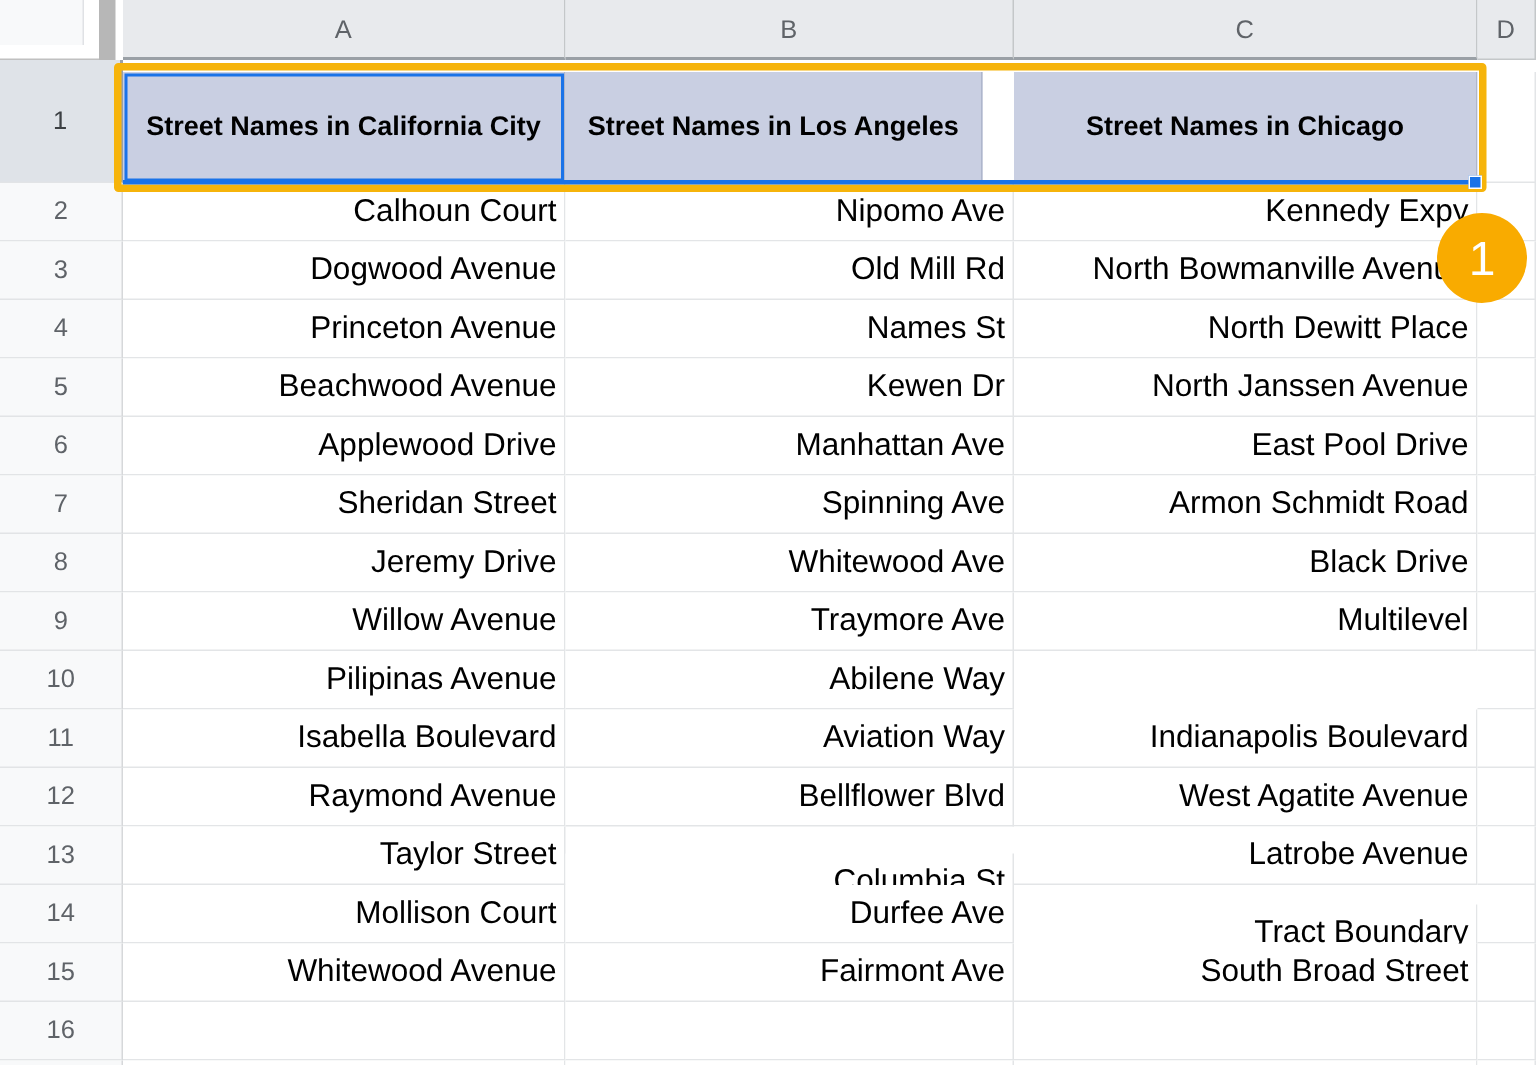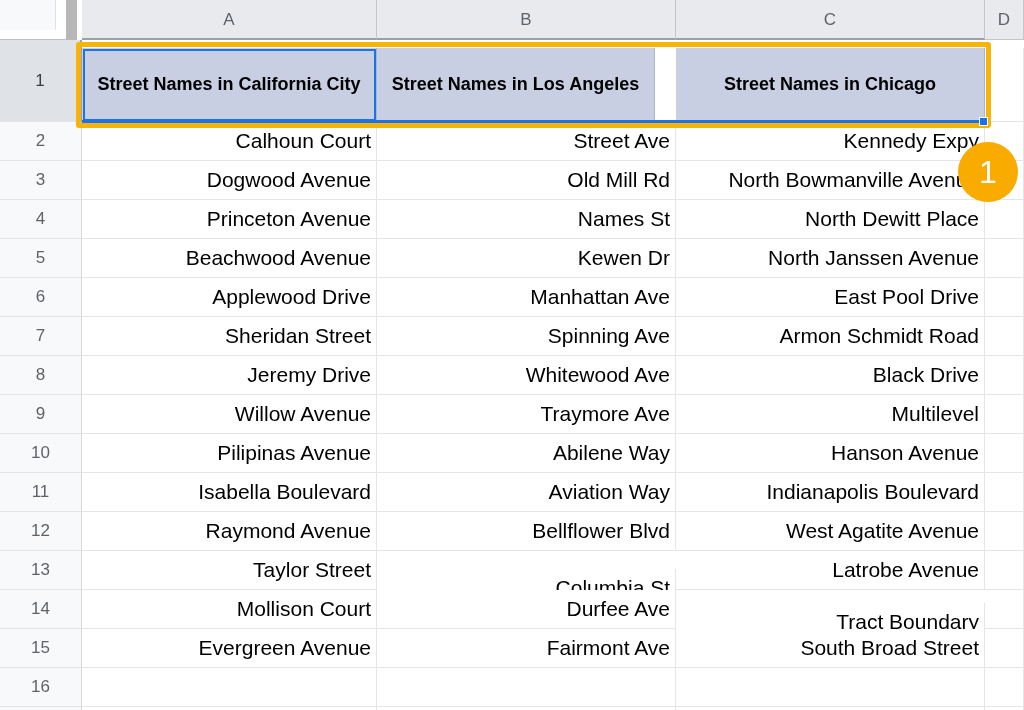--- a/index.html
+++ b/index.html
@@ -171,21 +171,21 @@
     justify-content: center;
     z-index: 40;
   }
 </style>
 </head>
 <body>
 
 <div id="sheet">
     <div class="row-head" style="left: 0px; top: 122px; width: 82px; height: 39px;">2</div>
     <div class="cell" style="left: 82px; top: 122px; width: 295px; height: 39px;">Calhoun Court</div>
-    <div class="cell" style="left: 377px; top: 122px; width: 299px; height: 39px;">Street Ave</div>
+    <div class="cell" style="left: 377px; top: 122px; width: 299px; height: 39px;">Nipomo Ave</div>
     <div class="cell" style="left: 676px; top: 122px; width: 309px; height: 39px;">Kennedy Expy</div>
     <div class="cell" style="left: 985px; top: 122px; width: 39px; height: 39px;"></div>
     <div class="row-head" style="left: 0px; top: 161px; width: 82px; height: 39px;">3</div>
     <div class="cell" style="left: 82px; top: 161px; width: 295px; height: 39px;">Dogwood Avenue</div>
     <div class="cell" style="left: 377px; top: 161px; width: 299px; height: 39px;">Old Mill Rd</div>
     <div class="cell" style="left: 676px; top: 161px; width: 309px; height: 39px;">North Bowmanville Avenue</div>
     <div class="cell" style="left: 985px; top: 161px; width: 39px; height: 39px;"></div>
     <div class="row-head" style="left: 0px; top: 200px; width: 82px; height: 39px;">4</div>
     <div class="cell" style="left: 82px; top: 200px; width: 295px; height: 39px;">Princeton Avenue</div>
     <div class="cell" style="left: 377px; top: 200px; width: 299px; height: 39px;">Names St</div>
@@ -212,21 +212,20 @@
     <div class="cell" style="left: 676px; top: 356px; width: 309px; height: 39px;">Black Drive</div>
     <div class="cell" style="left: 985px; top: 356px; width: 39px; height: 39px;"></div>
     <div class="row-head" style="left: 0px; top: 395px; width: 82px; height: 39px;">9</div>
     <div class="cell" style="left: 82px; top: 395px; width: 295px; height: 39px;">Willow Avenue</div>
     <div class="cell" style="left: 377px; top: 395px; width: 299px; height: 39px;">Traymore Ave</div>
     <div class="cell" style="left: 676px; top: 395px; width: 309px; height: 39px;">Multilevel</div>
     <div class="cell" style="left: 985px; top: 395px; width: 39px; height: 39px;"></div>
     <div class="row-head" style="left: 0px; top: 434px; width: 82px; height: 39px;">10</div>
     <div class="cell" style="left: 82px; top: 434px; width: 295px; height: 39px;">Pilipinas Avenue</div>
     <div class="cell" style="left: 377px; top: 434px; width: 299px; height: 39px;">Abilene Way</div>
-    <div class="cell" style="left: 676px; top: 434px; width: 309px; height: 39px;">Hanson Avenue</div>
     <div class="cell" style="left: 985px; top: 434px; width: 39px; height: 39px;"></div>
     <div class="row-head" style="left: 0px; top: 473px; width: 82px; height: 39px;">11</div>
     <div class="cell" style="left: 82px; top: 473px; width: 295px; height: 39px;">Isabella Boulevard</div>
     <div class="cell" style="left: 377px; top: 473px; width: 299px; height: 39px;">Aviation Way</div>
     <div class="cell" style="left: 676px; top: 473px; width: 309px; height: 39px;">Indianapolis Boulevard</div>
     <div class="cell" style="left: 985px; top: 473px; width: 39px; height: 39px;"></div>
     <div class="row-head" style="left: 0px; top: 512px; width: 82px; height: 39px;">12</div>
     <div class="cell" style="left: 82px; top: 512px; width: 295px; height: 39px;">Raymond Avenue</div>
     <div class="cell" style="left: 377px; top: 512px; width: 299px; height: 39px;">Bellflower Blvd</div>
     <div class="cell" style="left: 676px; top: 512px; width: 309px; height: 39px;">West Agatite Avenue</div>
@@ -235,21 +234,21 @@
     <div class="cell" style="left: 82px; top: 551px; width: 295px; height: 39px;">Taylor Street</div>
     <div class="cell" style="left: 377px; top: 569px; width: 299px; height: 39px;">Columbia St</div>
     <div class="cell" style="left: 676px; top: 551px; width: 309px; height: 39px;">Latrobe Avenue</div>
     <div class="cell" style="left: 985px; top: 551px; width: 39px; height: 39px;"></div>
     <div class="row-head" style="left: 0px; top: 590px; width: 82px; height: 39px;">14</div>
     <div class="cell" style="left: 82px; top: 590px; width: 295px; height: 39px;">Mollison Court</div>
     <div class="cell" style="left: 377px; top: 590px; width: 299px; height: 39px;">Durfee Ave</div>
     <div class="cell" style="left: 676px; top: 603px; width: 309px; height: 39px;">Tract Boundary</div>
     <div class="cell" style="left: 985px; top: 590px; width: 39px; height: 39px;"></div>
     <div class="row-head" style="left: 0px; top: 629px; width: 82px; height: 39px;">15</div>
-    <div class="cell" style="left: 82px; top: 629px; width: 295px; height: 39px;">Evergreen Avenue</div>
+    <div class="cell" style="left: 82px; top: 629px; width: 295px; height: 39px;">Whitewood Avenue</div>
     <div class="cell" style="left: 377px; top: 629px; width: 299px; height: 39px;">Fairmont Ave</div>
     <div class="cell" style="left: 676px; top: 629px; width: 309px; height: 39px;">South Broad Street</div>
     <div class="cell" style="left: 985px; top: 629px; width: 39px; height: 39px;"></div>
     <div class="row-head" style="left: 0px; top: 668px; width: 82px; height: 39px;">16</div>
     <div class="cell" style="left: 82px; top: 668px; width: 295px; height: 39px;"></div>
     <div class="cell" style="left: 377px; top: 668px; width: 299px; height: 39px;"></div>
     <div class="cell" style="left: 676px; top: 668px; width: 309px; height: 39px;"></div>
     <div class="cell" style="left: 985px; top: 668px; width: 39px; height: 39px;"></div>
     <div class="row-head" style="left: 0px; top: 707px; width: 82px; height: 39px;">17</div>
     <div class="cell" style="left: 82px; top: 707px; width: 295px; height: 39px;"></div>

